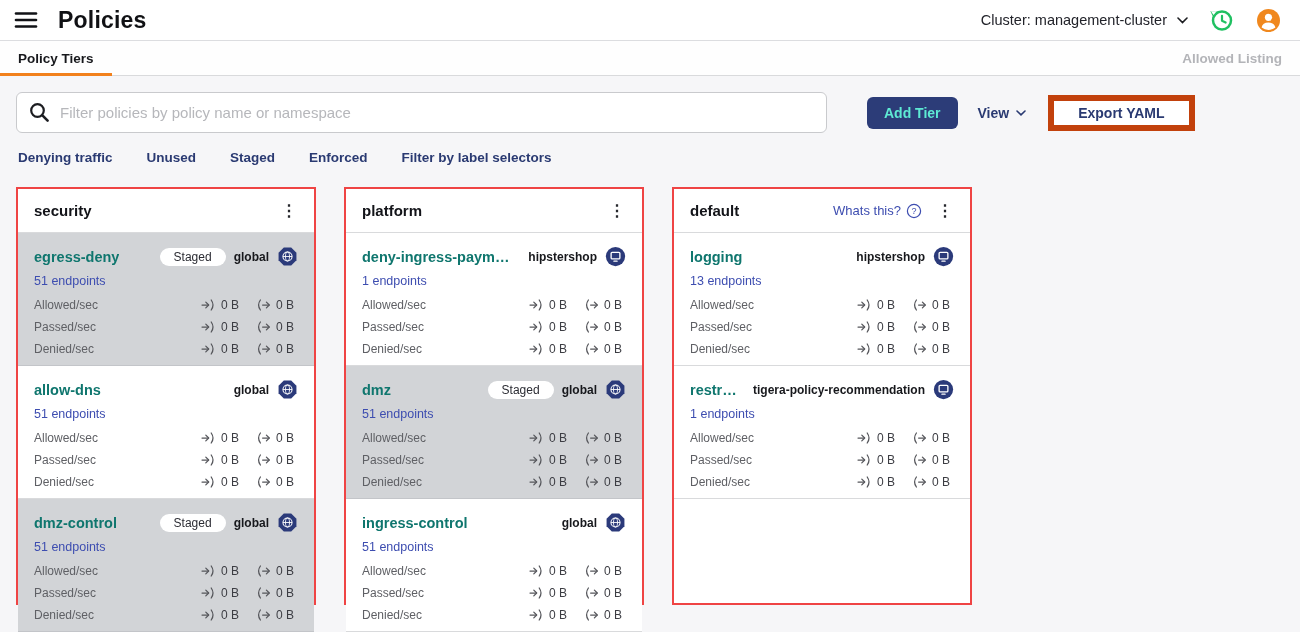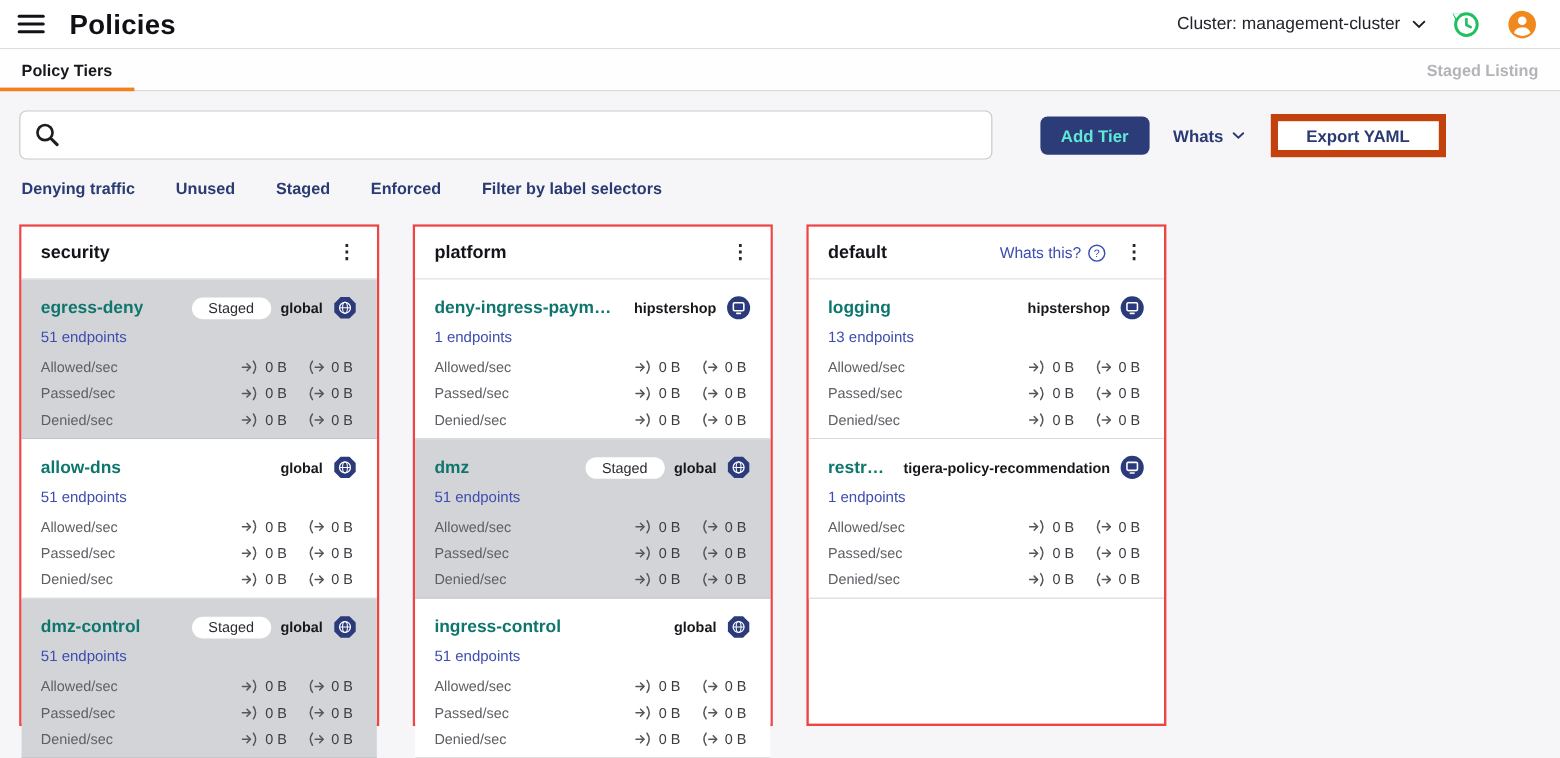--- a/index.html
+++ b/index.html
@@ -108,35 +108,36 @@
       </svg>
     </div>
   </div>
 </div>
 
 <div class="tab-bar">
   <div class="tab active">
     <span>Policy Tiers</span>
   </div>
   <div class="tab">
-    <span>Staged Listing</span>
+    <span>Allowed Listing</span>
   </div>
 </div>
 
 <div class="toolbar">
   <div class="search-box">
     <svg width="21" height="21" viewBox="0 0 21 21">
       <circle cx="8.5" cy="8.5" r="6.3" fill="none" stroke="#1c1d21" stroke-width="2.2"></circle>
       <line x1="13.4" y1="13.4" x2="18.6" y2="18.6" stroke="#1c1d21" stroke-width="2.6" stroke-linecap="round"></line>
       </svg>
+    <input type="text" placeholder="Filter policies by policy name or namespace" style="">
   </div>
   <div class="toolbar-actions">
     <button class="btn-primary">Add Tier</button>
     <button class="btn-text">
-      <span>Whats</span>
+      <span>View</span>
       <svg width="10" height="6" viewBox="0 0 10 6">
         <polyline points="1,1 5,4.8 9,1" fill="none" stroke="#2a3a72" stroke-width="1.6" stroke-linecap="round"></polyline>
         </svg>
     </button>
     <div class="export-highlight">
       <button class="btn-text">Export YAML</button>
     </div>
   </div>
 </div>
 

